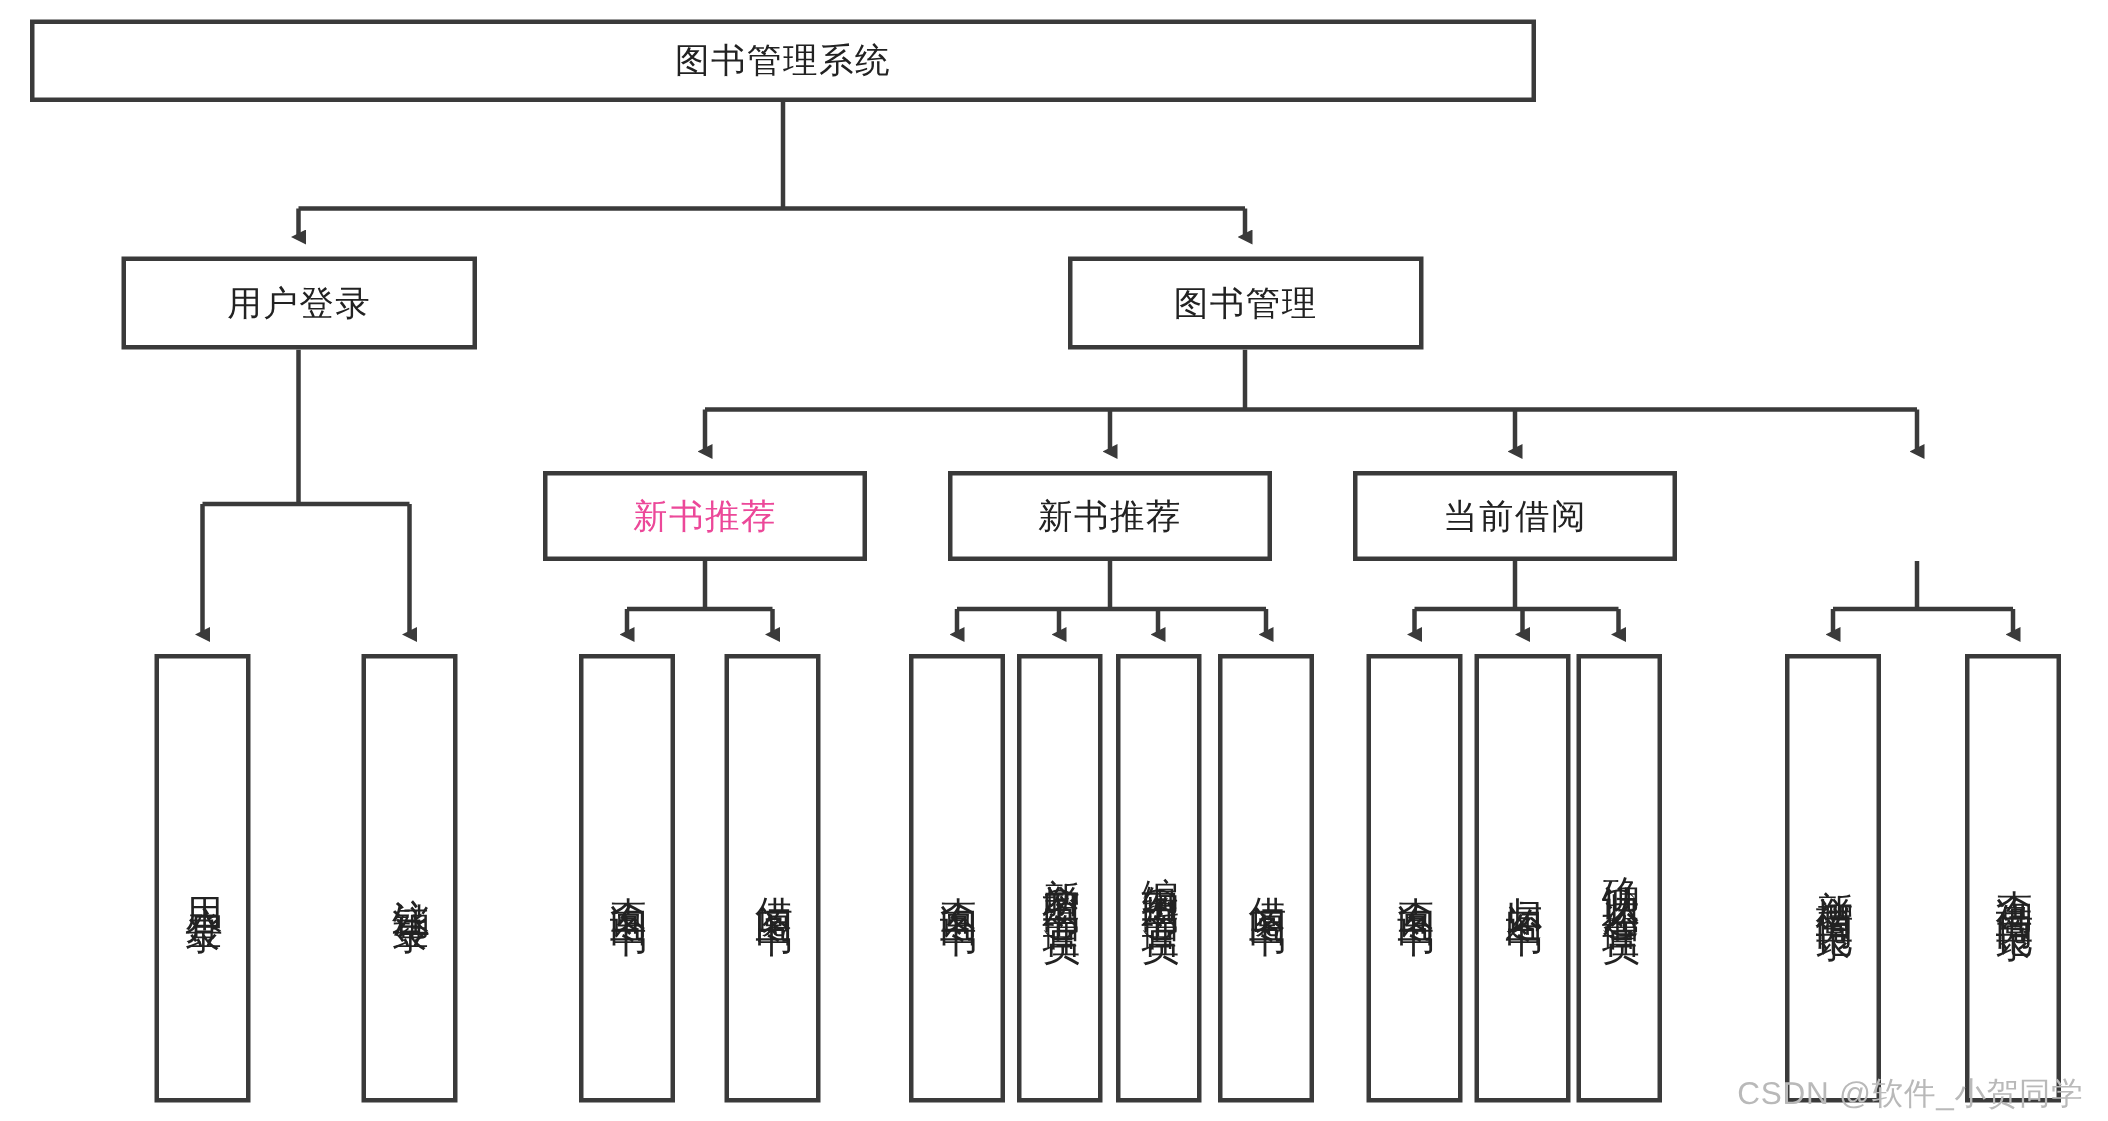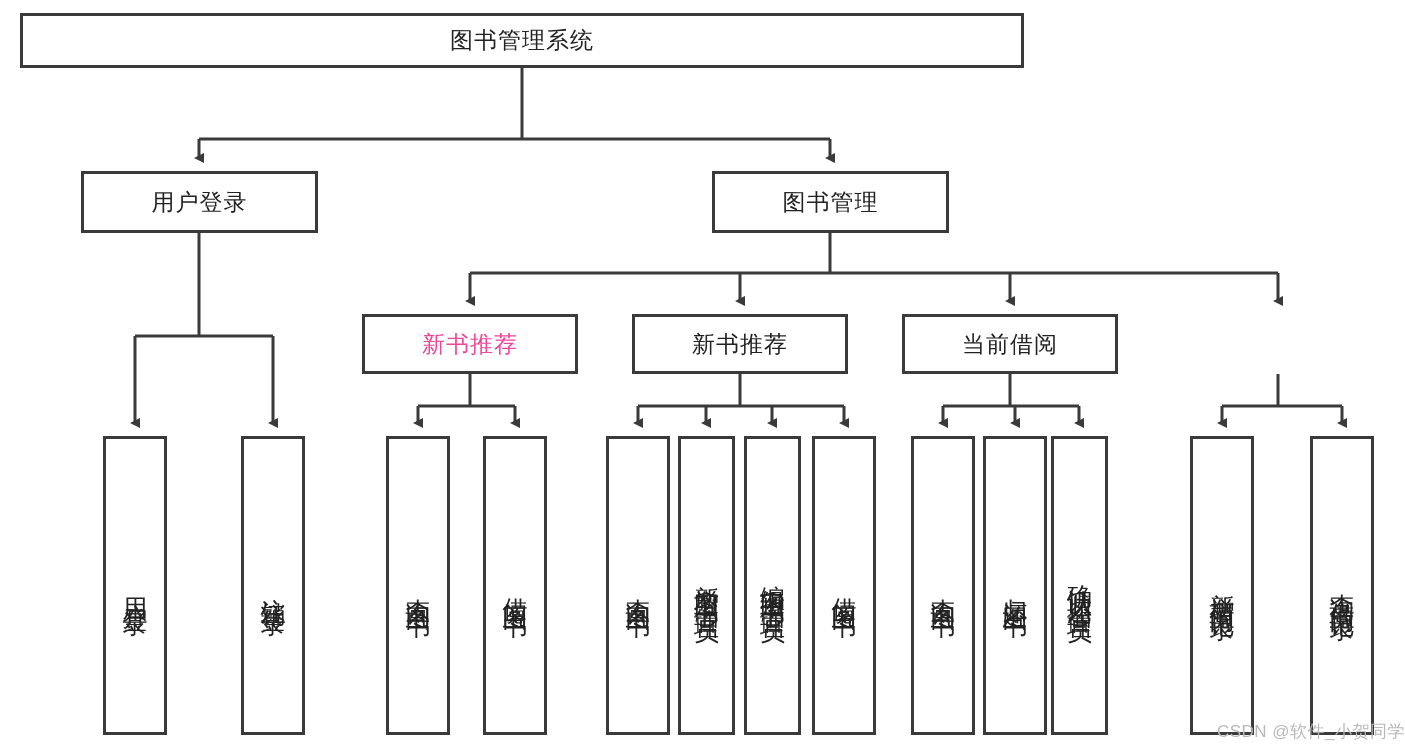--- a/index.html
+++ b/index.html
@@ -49,23 +49,23 @@
     padding-top: 4px;
     text-align: center;
     white-space: nowrap;
   }
   .node.v > span {
     writing-mode: vertical-rl;
     text-orientation: upright;
   }
   .watermark {
     position: absolute;
-    right: 0;
+    right: 16px;
     bottom: 4px;
-    font-size: 17px;
+    font-size: 21px;
     color: #b9b9b9;
     white-space: nowrap;
     letter-spacing: 0.5px;
   }
 </style>
 </head>
 <body>
 
 <div id="canvas" style="background: rgb(255, 255, 255);">
 

